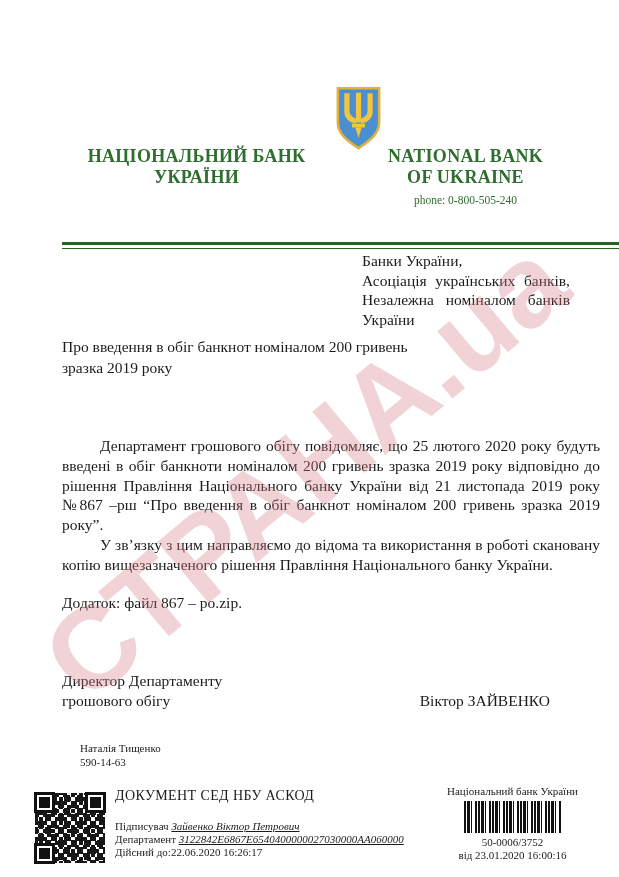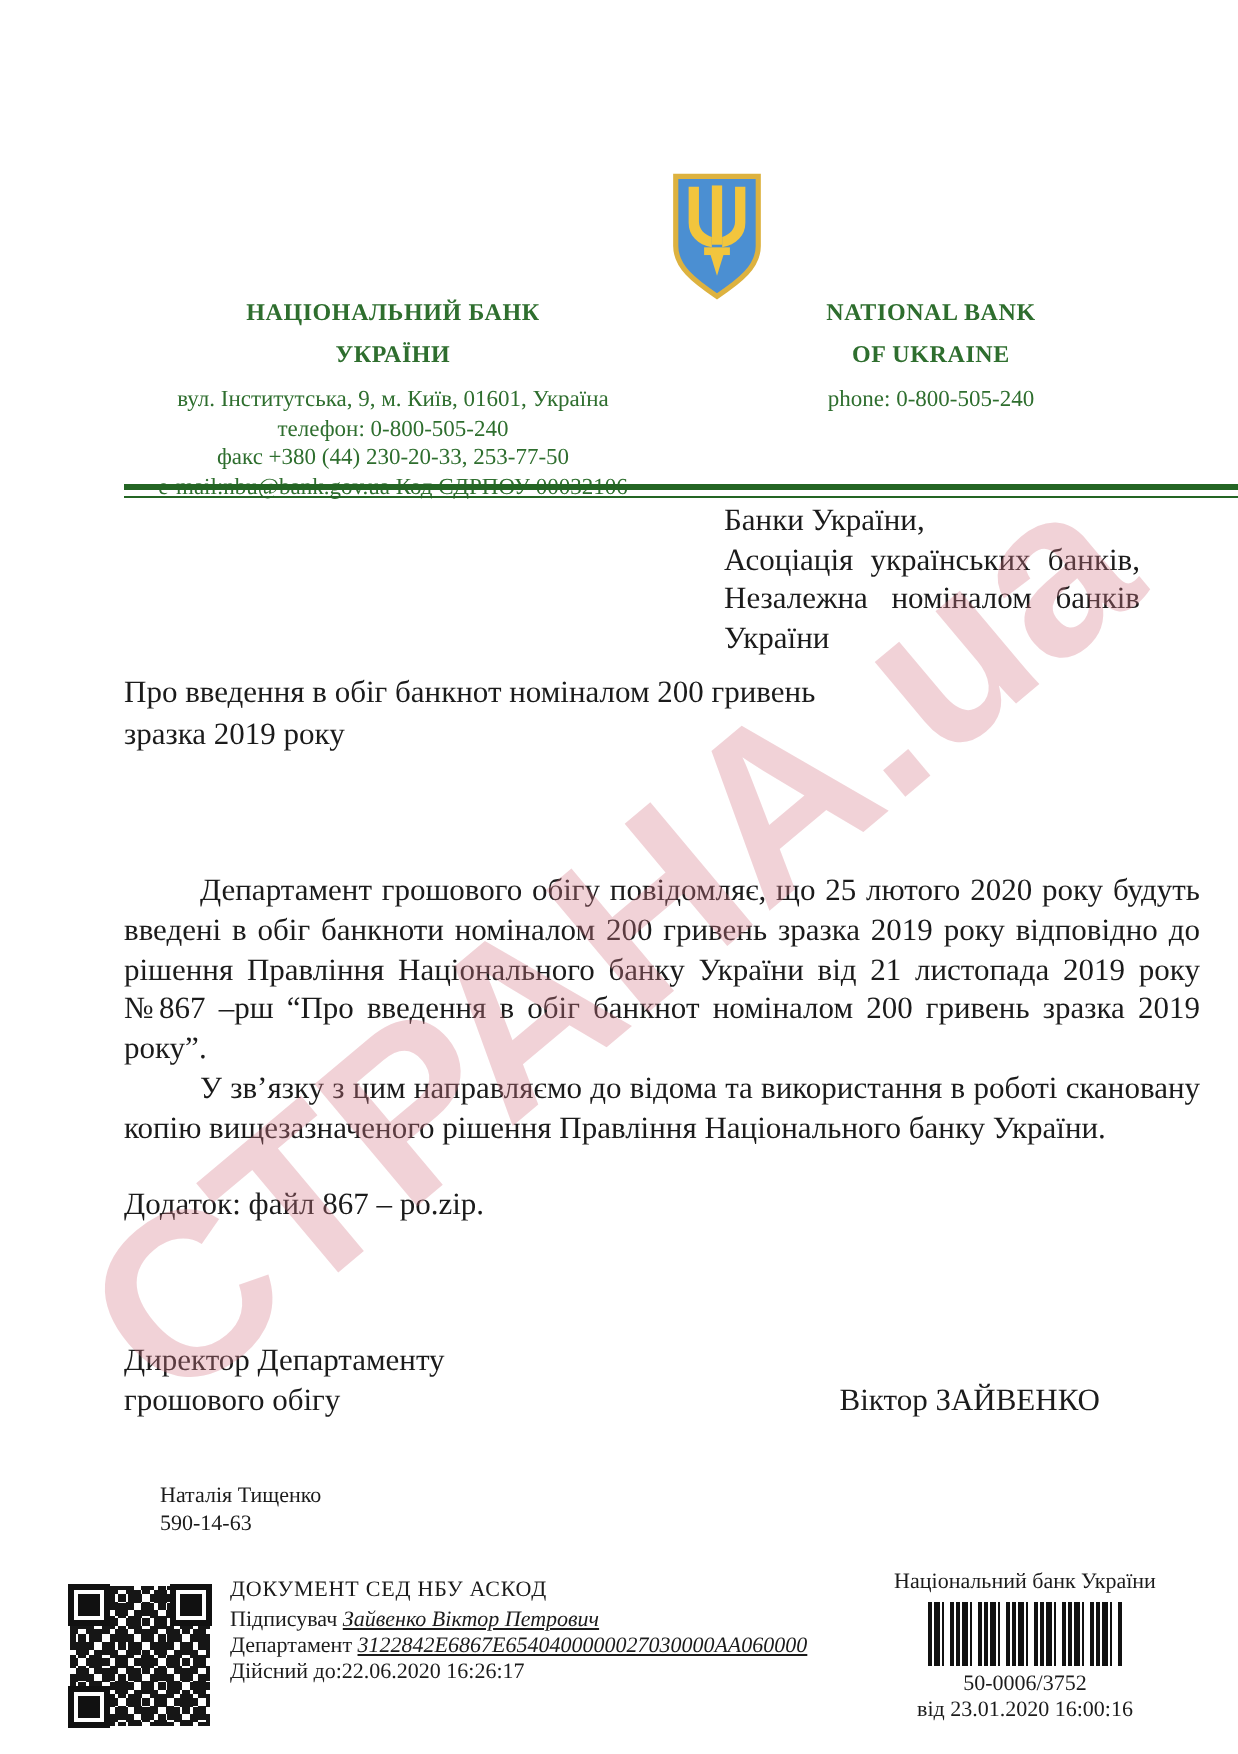--- a/index.html
+++ b/index.html
@@ -14,21 +14,21 @@
     font-family:"Liberation Sans","DejaVu Sans",sans-serif;
     font-weight:bold;font-size:116px;line-height:124px;text-align:center;
     color:rgba(213,122,139,0.34);white-space:nowrap;pointer-events:none;z-index:5;
   }
   
   .emblem{position:absolute;left:334px;top:77px;width:49px;height:83px;}
   .emblem svg{width:100%;height:100%;}
   
   .letterhead{position:absolute;left:62px;top:146px;right:19px;display:flex;}
   .lh-col{width:50%;text-align:center;color:#2e6e2e;}
-  .lh-title{font-weight:bold;font-size:12px;line-height:21px;letter-spacing:.3px;}
+  .lh-title{font-weight:bold;font-size:18px;line-height:21px;letter-spacing:.3px;}
   .lh-info{margin-top:5px;font-size:11.5px;line-height:14.5px;}
   .lh-email{text-decoration:underline;color:inherit;}
   .rule{position:absolute;left:62px;right:0;top:242px;height:3px;
         border-top:3px solid #246524;border-bottom:1.5px solid #246524;}
   
   .recipients{position:absolute;left:362px;top:251px;width:208px;
               font-size:15.5px;line-height:19.5px;}
   .stretch{text-align:justify;text-align-last:justify;}
   
   .subject{position:absolute;left:62px;top:336px;width:420px;
@@ -47,21 +47,21 @@
   .executor{position:absolute;left:80px;top:742px;font-size:11px;line-height:13.5px;}
   .qr{position:absolute;left:35px;top:793px;width:70px;height:70px;background:#fff;
       background-image:
         repeating-conic-gradient(#161616 0% 25%, transparent 0% 50%),
         repeating-conic-gradient(transparent 0% 25%, #161616 0% 50%);
       background-size:8px 8px,13px 13px;background-position:0 0,3px 2px;}
   .qr .f{position:absolute;width:15px;height:15px;border:3px solid #111;background:#fff;}
   .qr .f::after{content:"";position:absolute;inset:2px;background:#111;}
   .qr .f-tl{left:-1px;top:-1px;} .qr .f-tr{right:-1px;top:-1px;} .qr .f-bl{left:-1px;bottom:-1px;}
   .eds{position:absolute;left:115px;top:789px;font-size:11px;line-height:13px;}
-  .eds-system{font-size:11px;letter-spacing:.4px;margin-bottom:2px;}
+  .eds-system{font-size:14px;letter-spacing:.4px;margin-bottom:18px;}
   .u{text-decoration:underline;font-style:italic;}
   .stamp{position:absolute;left:430px;top:785px;width:165px;text-align:center;
          font-size:11px;line-height:13px;}
   .barcode{width:98px;height:32px;margin:3px auto 3px;
     background:repeating-linear-gradient(90deg,
       #111 0 2px,#fff 2px 3px,#111 3px 6px,#fff 6px 7px,
       #111 7px 8px,#fff 8px 11px,#111 11px 13px,#fff 13px 14px);}
 </style>
 </head>
 <body>
@@ -81,26 +81,20 @@
         <path d="M33 66 h10 l-5 16 z"></path>
       </g>
     </svg>
   </div>
 
   <div class="letterhead">
     <div class="lh-col">
       <div class="lh-title">
         <div>НАЦІОНАЛЬНИЙ БАНК</div>
         <div>УКРАЇНИ</div>
-      </div>
-      <div class="lh-info">
-        <div>вул. Інститутська, 9, м. Київ, 01601, Україна</div>
-        <div>телефон: 0-800-505-240</div>
-        <div>факс +380 (44) 230-20-33, 253-77-50</div>
-        <div><span>e-mail:</span><span class="lh-email">nbu@bank.gov.ua</span><span> Код ЄДРПОУ 00032106</span></div>
       </div>
     </div>
     <div class="lh-col">
       <div class="lh-title">
         <div>NATIONAL BANK</div>
         <div>OF UKRAINE</div>
       </div>
       <div class="lh-info">
         <div>phone: 0-800-505-240</div>
       </div>

